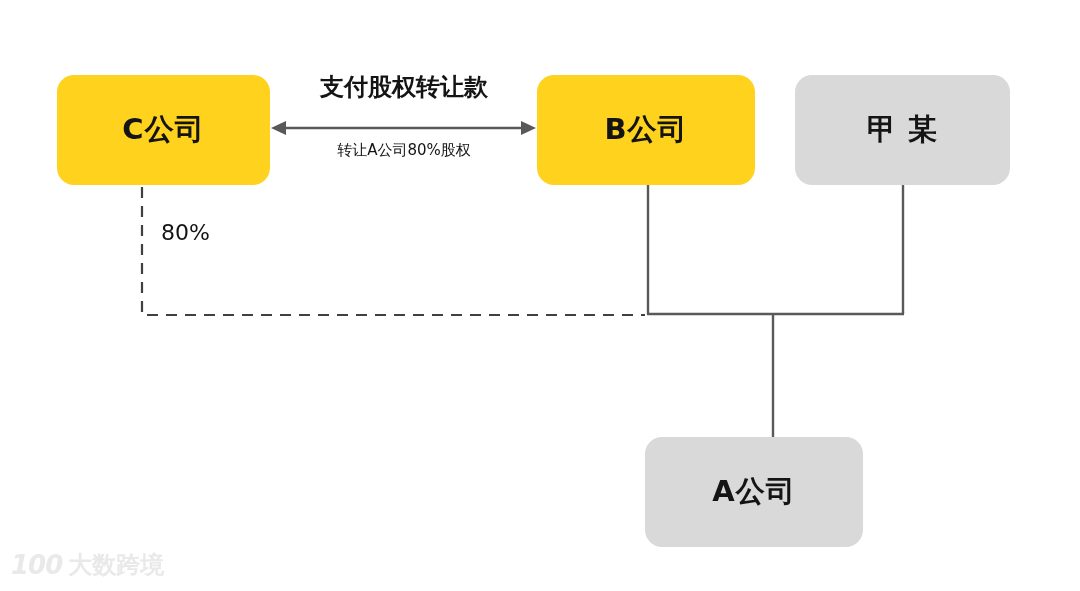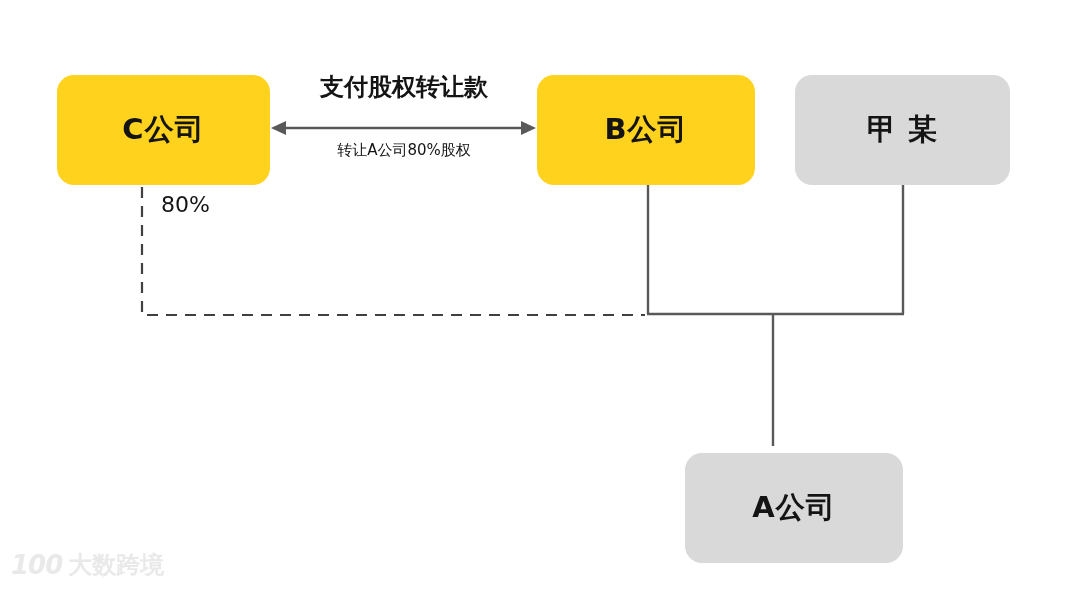--- a/index.html
+++ b/index.html
@@ -33,21 +33,21 @@
     font-weight: bold;
     font-size: 29px;
     letter-spacing: 1px;
   }
   .node.yellow { background: var(--node-yellow); }
   .node.gray   { background: var(--node-gray); text-align: center; }
 
   #node-c { left: 57px;  top: 75px;  width: 213px; height: 110px; }
   #node-b { left: 537px; top: 75px;  width: 218px; height: 110px; }
   #node-jia { left: 795px; top: 75px; width: 215px; height: 110px; }
-  #node-a { left: 645px; top: 453px; width: 218px; height: 110px; margin-left: 40px; }
+  #node-a { left: 645px; top: 437px; width: 218px; height: 110px; }
 
   .edge-label {
     position: absolute;
     z-index: 2;
     color: var(--text-black);
     white-space: nowrap;
   }
   #payment-label {
     left: 404px; top: 71px;
     transform: translateX(-50%);
@@ -56,21 +56,21 @@
   }
   #transfer-note {
     left: 404px; top: 136px;
     transform: translateX(-50%);
     font-size: 15px;
     line-height: 29px;
     text-align: right;
     font-weight: 400;
   }
   #ownership-label {
-    left: 161px; top: 192px;
+    left: 161px; top: 220px;
     font-size: 22px;
     font-weight: 400;
   }
   #watermark {
     position: absolute;
     z-index: 2;
     left: 11px; top: 549px;
     color: var(--watermark-gray);
     font-size: 24px;
     font-weight: bold;

